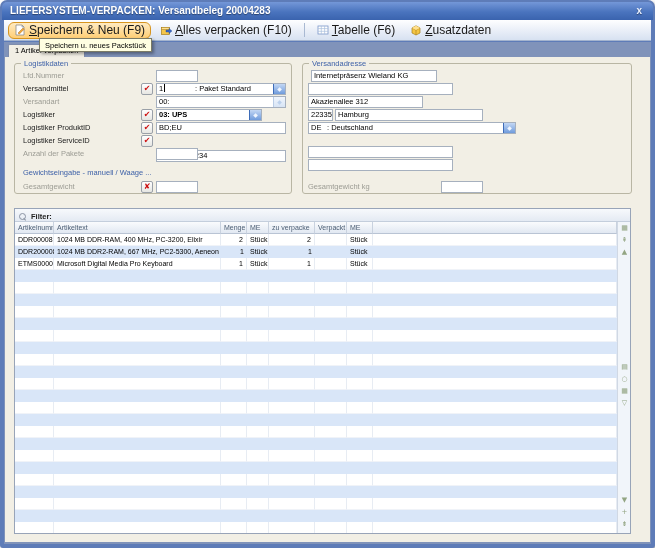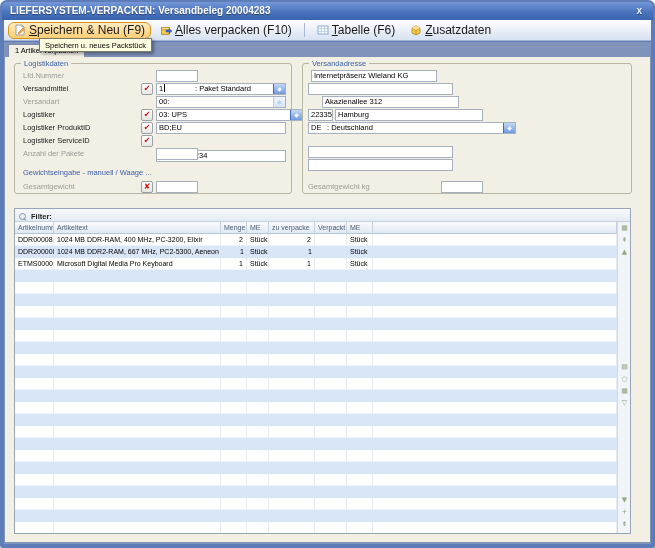--- a/index.html
+++ b/index.html
@@ -148,21 +148,21 @@
           </div>
 
           <div class="lbl dis" style="left:8px;top:32px;">Versandart</div>
           <div class="field combo" style="left:141px;top:32px;width:130px;">
             <span>00:</span>
             <span class="dd dis">◆</span>
           </div>
 
           <div class="lbl" style="left:8px;top:45px;">Logistiker</div>
           <div class="chk" style="left:126px;top:45px;">✔</div>
-          <div class="field combo" style="left:141px;top:45px;width:147px;">
+          <div class="field combo" style="left:141px;top:45px;width:106px;font-weight:bold;">
             <span>03: UPS</span>
             <span class="dd">◆</span>
           </div>
 
           <div class="lbl" style="left:8px;top:58px;">Logistiker ProduktID</div>
           <div class="chk" style="left:126px;top:58px;">✔</div>
           <div class="field" style="left:141px;top:58px;width:130px;">BD;EU</div>
 
           <div class="lbl" style="left:8px;top:71px;">Logistiker ServiceID</div>
           <div class="chk" style="left:126px;top:71px;">✔</div>
@@ -176,21 +176,21 @@
           <div class="lbl dis" style="left:8px;top:117px;">Gesamtgewicht</div>
           <div class="chk" style="left:126px;top:117px;">✘</div>
           <div class="field" style="left:141px;top:117px;width:42px;"></div>
         </div>
 
         <div class="group" style="left:297px;top:6px;width:330px;height:131px;">
           <div class="legend">Versandadresse</div>
 
           <div class="field" style="left:8px;top:6px;width:126px;">Internetpräsenz Wieland KG</div>
           <div class="field" style="left:5px;top:19px;width:145px;"></div>
-          <div class="field" style="left:5px;top:32px;width:137px;margin-left:14px;">Akazienallee 312</div>
+          <div class="field" style="left:5px;top:32px;width:115px;">Akazienallee 312</div>
           <div class="field" style="left:5px;top:45px;width:25px;">22335</div>
           <div class="field" style="left:32px;top:45px;width:148px;">Hamburg</div>
 
           <div class="field combo" style="left:5px;top:58px;width:208px;">
             <span>DE</span>
             <span class="ctext-right" style="left:18px;">: Deutschland</span>
             <span class="dd">◆</span>
           </div>
 
           <div class="field" style="left:5px;top:82px;width:145px;"></div>

